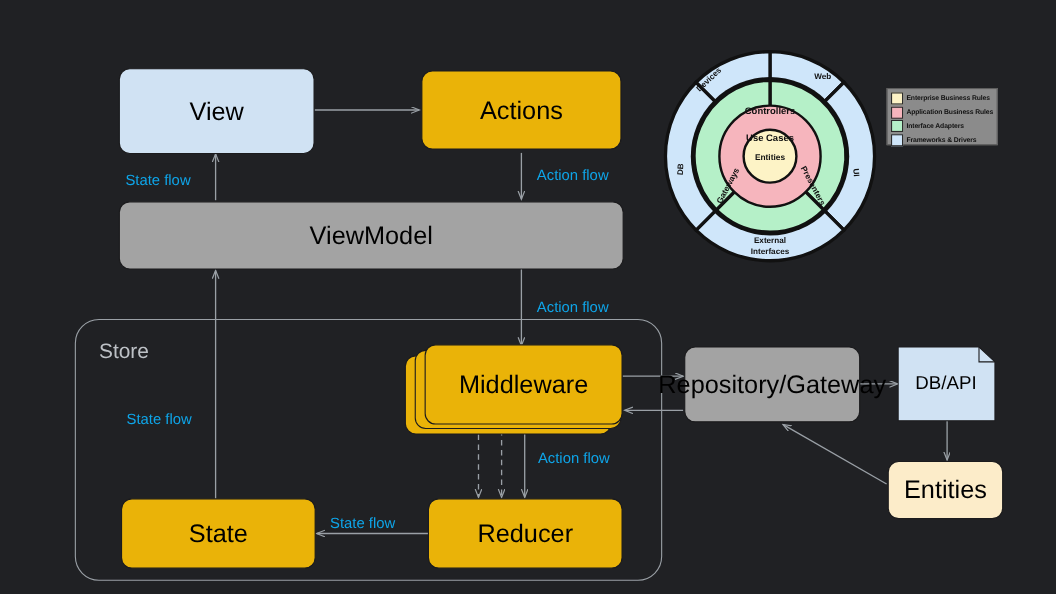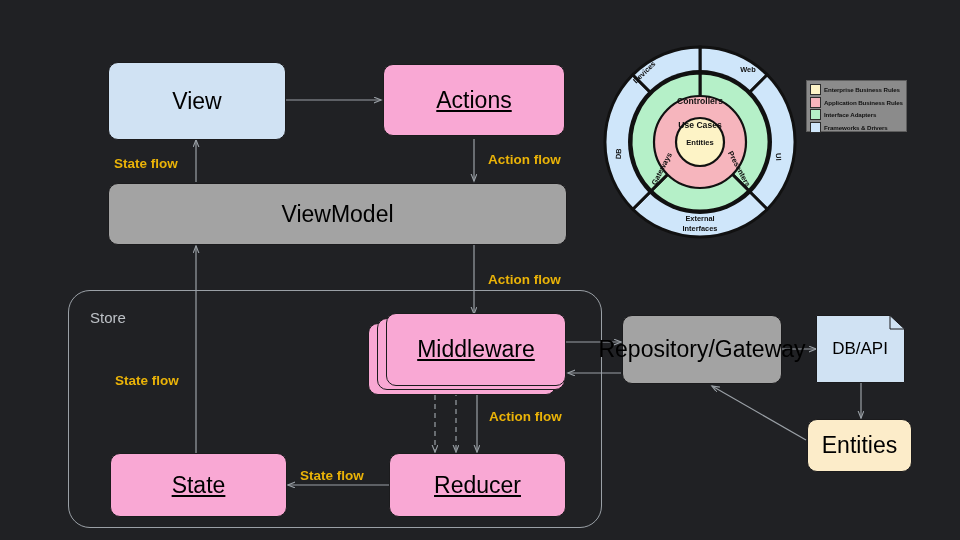--- a/index.html
+++ b/index.html
@@ -5,28 +5,28 @@
   html,body{margin:0;padding:0;background:#202124;}
   body{width:960px;height:540px;overflow:hidden;
        font-family:"Liberation Sans","DejaVu Sans",sans-serif;}
   #stage{position:relative;width:960px;height:540px;background:#202124;}
 
   .node{position:absolute;box-sizing:border-box;display:flex;
         align-items:center;justify-content:center;text-align:center;
         color:#000;font-size:23px;line-height:1.15;
         border:1px solid #1b1b1d;border-radius:10px;}
   .blue{background:#d0e2f3;}
-  .pink{background:#f9a8d4;text-decoration:underline;}
+  .pink{background:#eab308;}
   .green{background:#a3a3a3;}
   .cream{background:#fcecc9;}
 
   .store-box{position:absolute;border:1px solid #9aa0a6;border-radius:22px;
              background:transparent;}
-  .flabel{position:absolute;color:#eab308;font-size:13.5px;white-space:nowrap;font-weight:bold;}
-  .store-title{position:absolute;color:#bdc1c6;font-size:15px;}
+  .flabel{position:absolute;color:#0ea5e9;font-size:13.5px;white-space:nowrap;}
+  .store-title{position:absolute;color:#bdc1c6;font-size:19px;}
 
   .doc{position:absolute;box-sizing:border-box;}
   .doc svg{display:block;}
 
   svg.wires{position:absolute;left:0;top:0;width:960px;height:540px;
             pointer-events:none;overflow:visible;}
   .ln{stroke:#9aa0a6;stroke-width:1.2;fill:none;}
   .lnd{stroke:#9aa0a6;stroke-width:1.2;fill:none;stroke-dasharray:5 4;}
 
   

